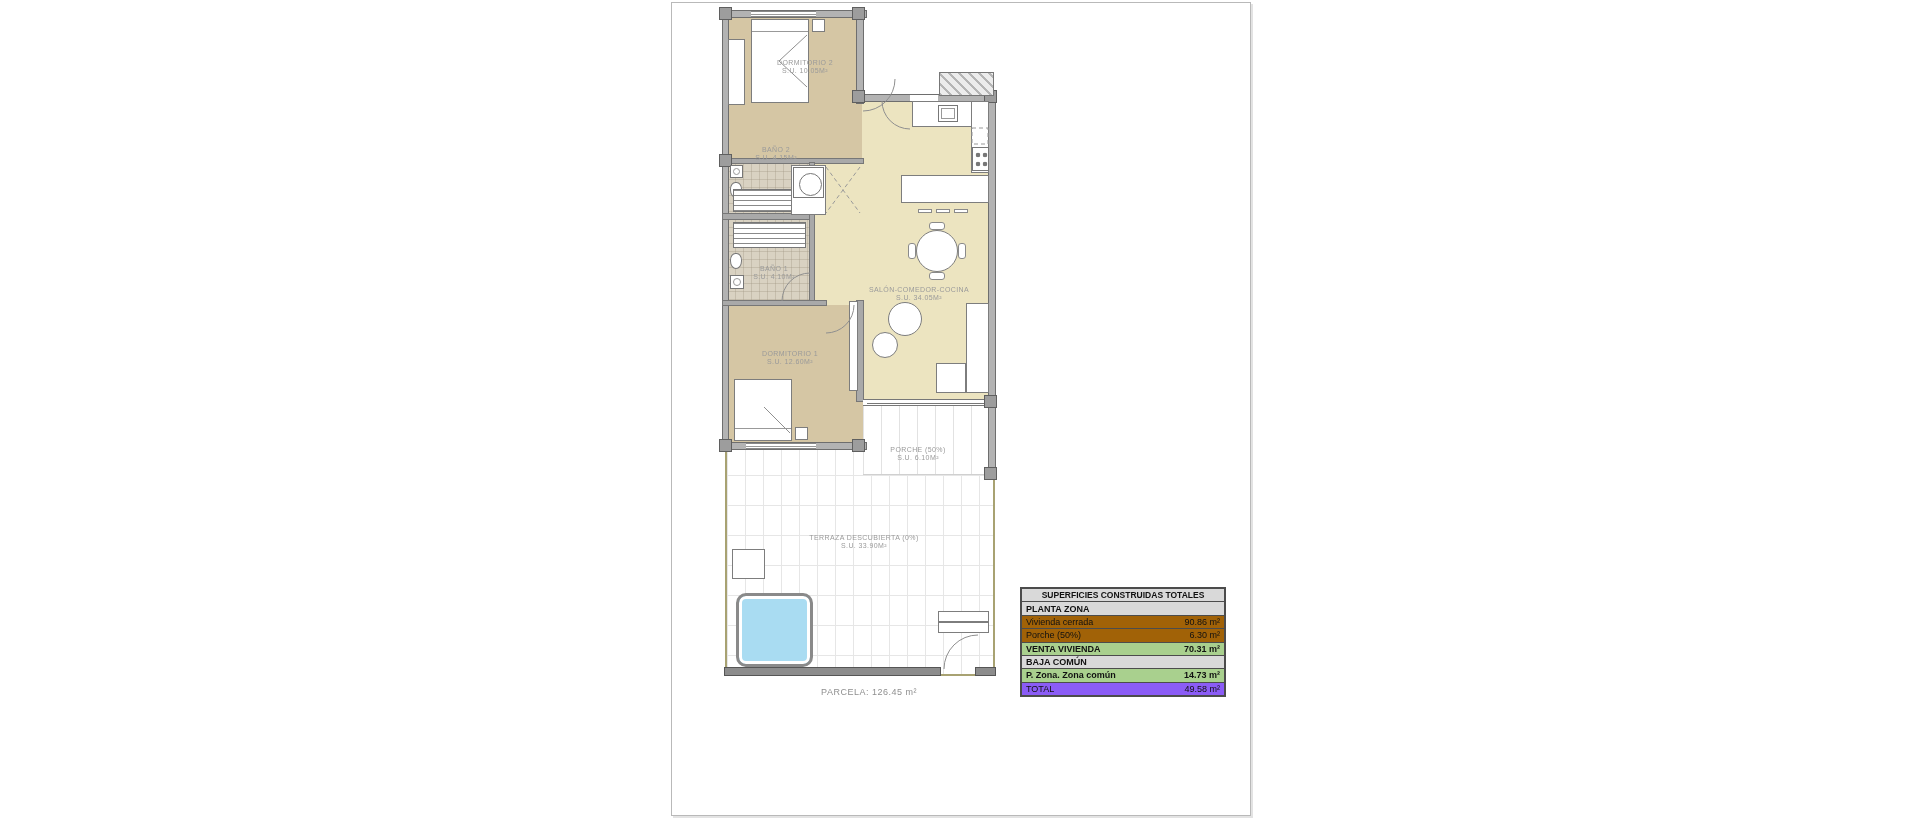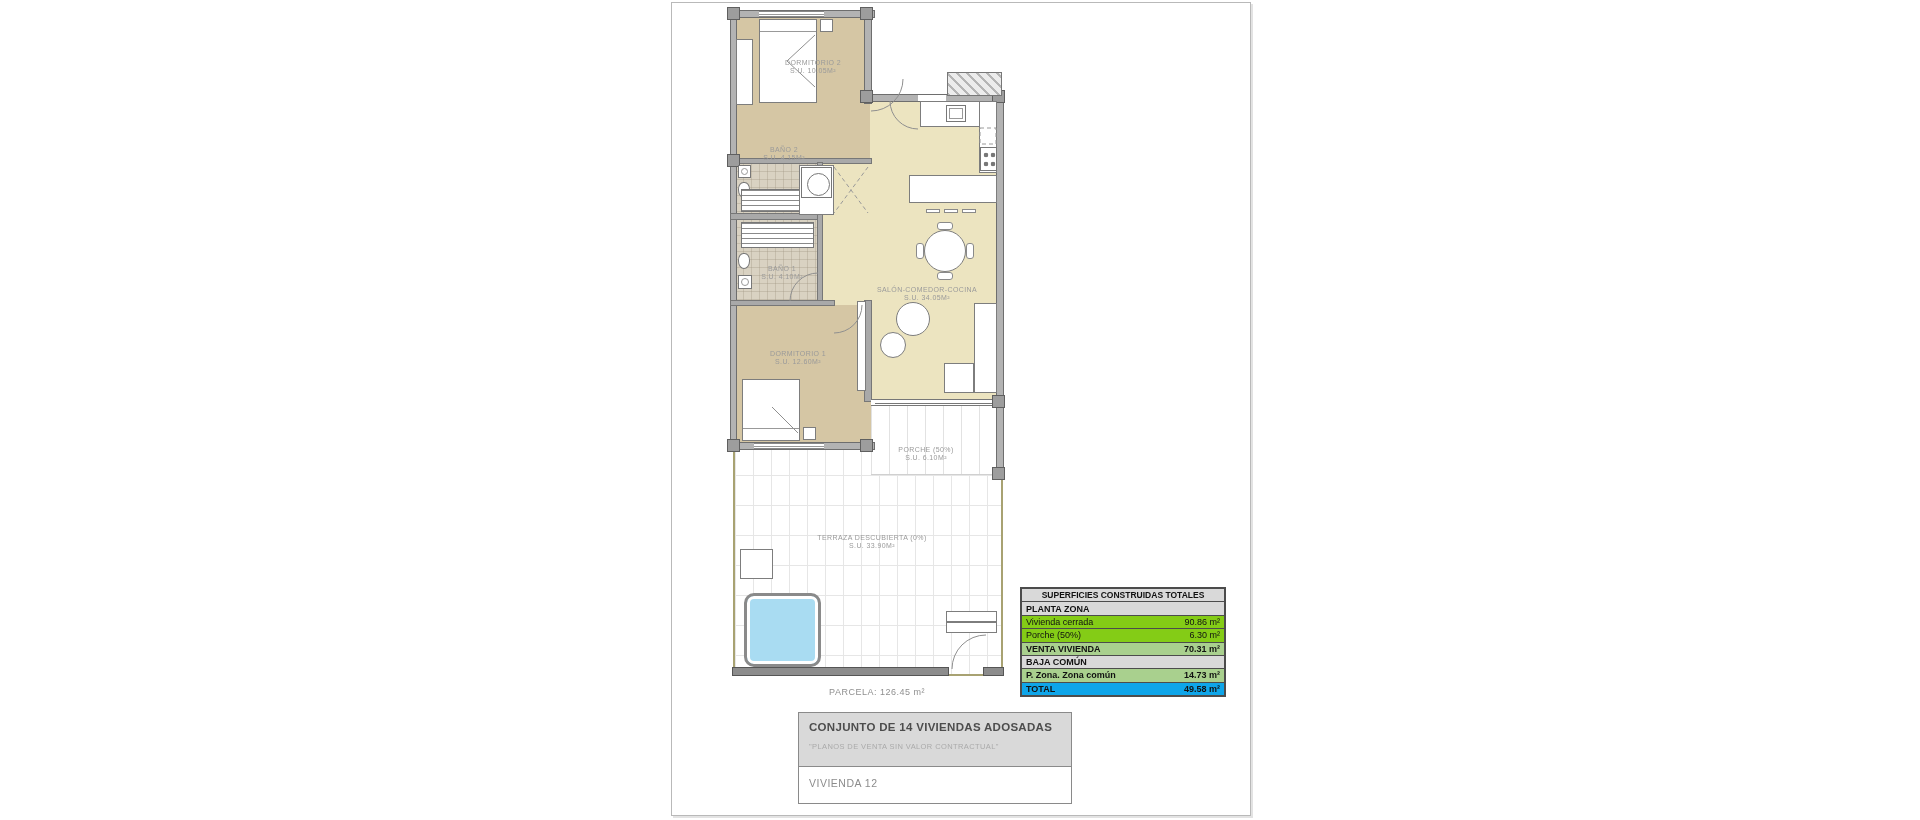--- a/index.html
+++ b/index.html
@@ -75,41 +75,41 @@
   .stable { position:absolute; left:348px; top:584px; width:206px; height:110px;
             border:2px solid #4c4c4c; display:flex; flex-direction:column;
             font-size:9px; color:#111; }
   .srow { flex:1; display:flex; align-items:center; border-top:1px solid #4c4c4c;
           padding:0 4px; }
   .srow:first-child { border-top:none; }
   .srow .lbl { flex:1; }
   .srow .val { width:60px; text-align:right; }
   .srow.header { justify-content:center; background:#d9d9d9; font-weight:bold; font-size:8.5px; }
   .srow.section { background:#d9d9d9; font-weight:bold; }
-  .srow.normal { background:#84cc16; }
+  .srow.normal { background:#a16207; }
   .srow.subtotal { background:#a9d08e; font-weight:bold; }
-  .srow.total { background:#0ea5e9; font-weight:bold; }
+  .srow.total { background:#8b5cf6; font-weight:normal; }
 
   
   .tblock { position:absolute; left:126px; top:709px; width:274px; height:92px;
             border:1px solid #8a8a8a; background:#fff; }
   .tblock .top { height:54px; background:#d9d9d9; border-bottom:1px solid #8a8a8a;
                  padding:8px 10px 0 10px; }
   .tblock .project { font-size:11.5px; font-weight:bold; color:#4d4d4d; letter-spacing:.3px; }
   .tblock .disclaimer { font-size:7.5px; color:#aaaaaa; margin-top:9px; letter-spacing:.4px; }
   .tblock .unit { font-size:10.5px; color:#8c8c8c; padding:10px 10px; letter-spacing:.5px; }
 
   svg.overlay { position:absolute; left:0; top:0; pointer-events:none; }
 </style>
 </head>
 <body>
 
 <div class="sheet">
 
-  <div class="abs" style="left:12px;top:0;width:580px;height:700px;">
+  <div class="abs" style="left:4px;top:0;width:580px;height:700px;">
 
     <div class="abs terraza" style="left:49px;top:442px;width:270px;height:231px;"></div>
 
     <div class="abs porch" style="left:187px;top:402px;width:126px;height:70px;"></div>
 
     <div class="abs floor-yellow" style="left:181px;top:98px;width:132px;height:300px;"></div>
     <div class="abs floor-yellow" style="left:138px;top:160px;width:49px;height:142px;"></div>
     <div class="abs floor-tan" style="left:51px;top:14px;width:135px;height:146px;"></div>
     <div class="abs floor-bath" style="left:51px;top:160px;width:87px;height:142px;"></div>
     <div class="abs floor-tan" style="left:51px;top:302px;width:136px;height:138px;"></div>
@@ -269,21 +269,14 @@
     <div class="srow subtotal">
       <span class="lbl">P. Zona. Zona común</span>
       <span class="val">14.73 m²</span>
     </div>
     <div class="srow total">
       <span class="lbl">TOTAL</span>
       <span class="val">49.58 m²</span>
     </div>
   </div>
 
-  <div class="tblock">
-    <div class="top">
-      <div class="project">CONJUNTO DE 14 VIVIENDAS ADOSADAS</div>
-      <div class="disclaimer">"PLANOS DE VENTA SIN VALOR CONTRACTUAL"</div>
-    </div>
-    <div class="unit">VIVIENDA 12</div>
-  </div>
 
 </div>
 
 </body></html>

